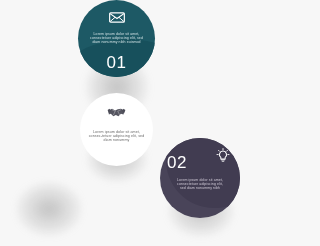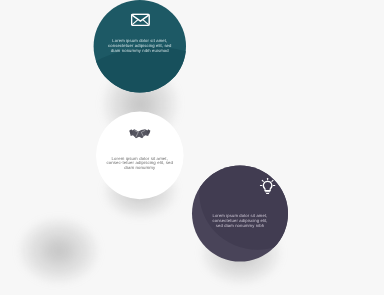--- a/index.html
+++ b/index.html
@@ -110,20 +110,21 @@
     <div class="content">
       <span class="icon">
         <svg width="16" height="11" viewBox="0 0 24 16">
           <rect x="1" y="1" width="22" height="14" rx="1.5" fill="none" stroke="#ffffff" stroke-width="1.8"></rect>
           <path d="M1.6 2.2 L12 9.6 L22.4 2.2" fill="none" stroke="#ffffff" stroke-width="1.8"></path>
           <path d="M1.8 14 L9 7.8 M22.2 14 L15 7.8" fill="none" stroke="#ffffff" stroke-width="1.5"></path>
         </svg>
       </span>
       <div class="body-text">Lorem ipsum dolor sit amet, consectetuer adipiscing elit, sed diam nonummy nibh euismod</div>
     </div>
+    <div class="num">01</div>
   </div>
 
   <div class="node" id="nc">
     <div class="content">
       <span class="icon">
         <svg width="19" height="13" viewBox="0 0 30 20">
           <path d="M2 7 L8 4 L13 7 L17 5 L22 4 L28 7 L26 13 L22 12 L18 16 L14 14 L10 16 L6 12 L3 13 Z" fill="#555560"></path>
           <path d="M8 5.5 L13 8 L10 14" fill="none" stroke="#ffffff" stroke-width="0.9" opacity=".55"></path>
           <path d="M22 5.5 L17 8 L20 14" fill="none" stroke="#ffffff" stroke-width="0.9" opacity=".55"></path>
           <path d="M1 6 L4 4 L6 8 L3 11 Z" fill="#4c4c57"></path>
@@ -145,17 +146,18 @@
           <line x1="8.2" y1="19.4" x2="11.8" y2="19.4" stroke="#ffffff" stroke-width="1.3"></line>
           <g stroke="#ffffff" stroke-width="1.3" stroke-linecap="round">
             <line x1="10" y1="0.8" x2="10" y2="2.6"></line>
             <line x1="3.4" y1="3.4" x2="4.7" y2="4.7"></line>
             <line x1="16.6" y1="3.4" x2="15.3" y2="4.7"></line>
             <line x1="1.2" y1="9.6" x2="3" y2="9.6"></line>
             <line x1="18.8" y1="9.6" x2="17" y2="9.6"></line>
           </g>
         </svg>
       </span>
+      <div class="num">02</div>
       <div class="body-text">Lorem ipsum dolor sit amet, consectetuer adipiscing elit, sed diam nonummy nibh</div>
     </div>
   </div>
 
 </div>
 
 </body></html>

